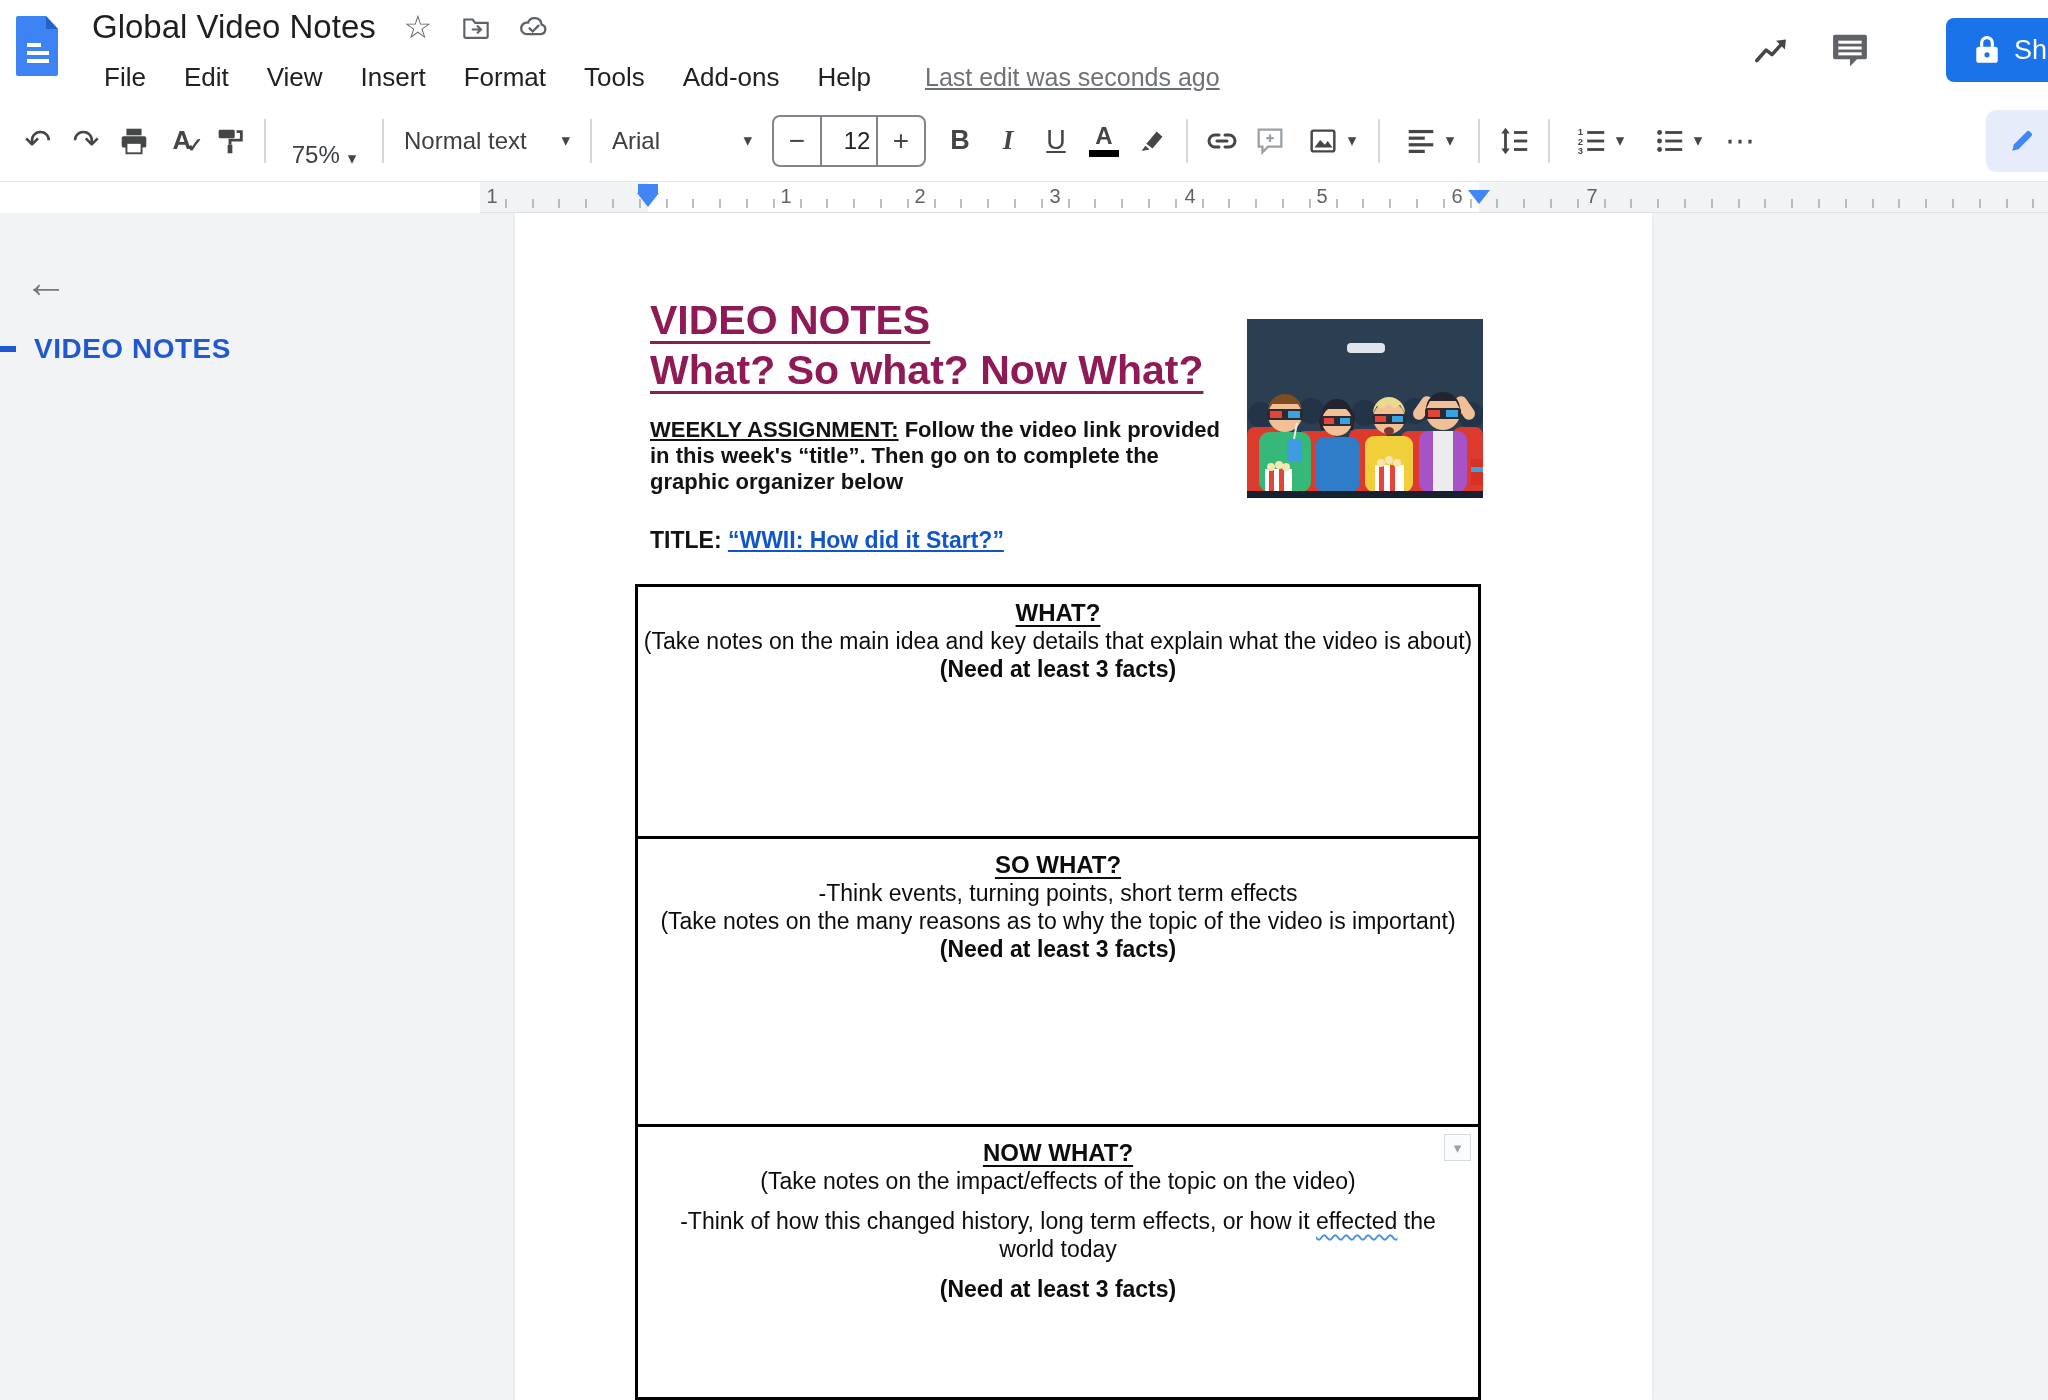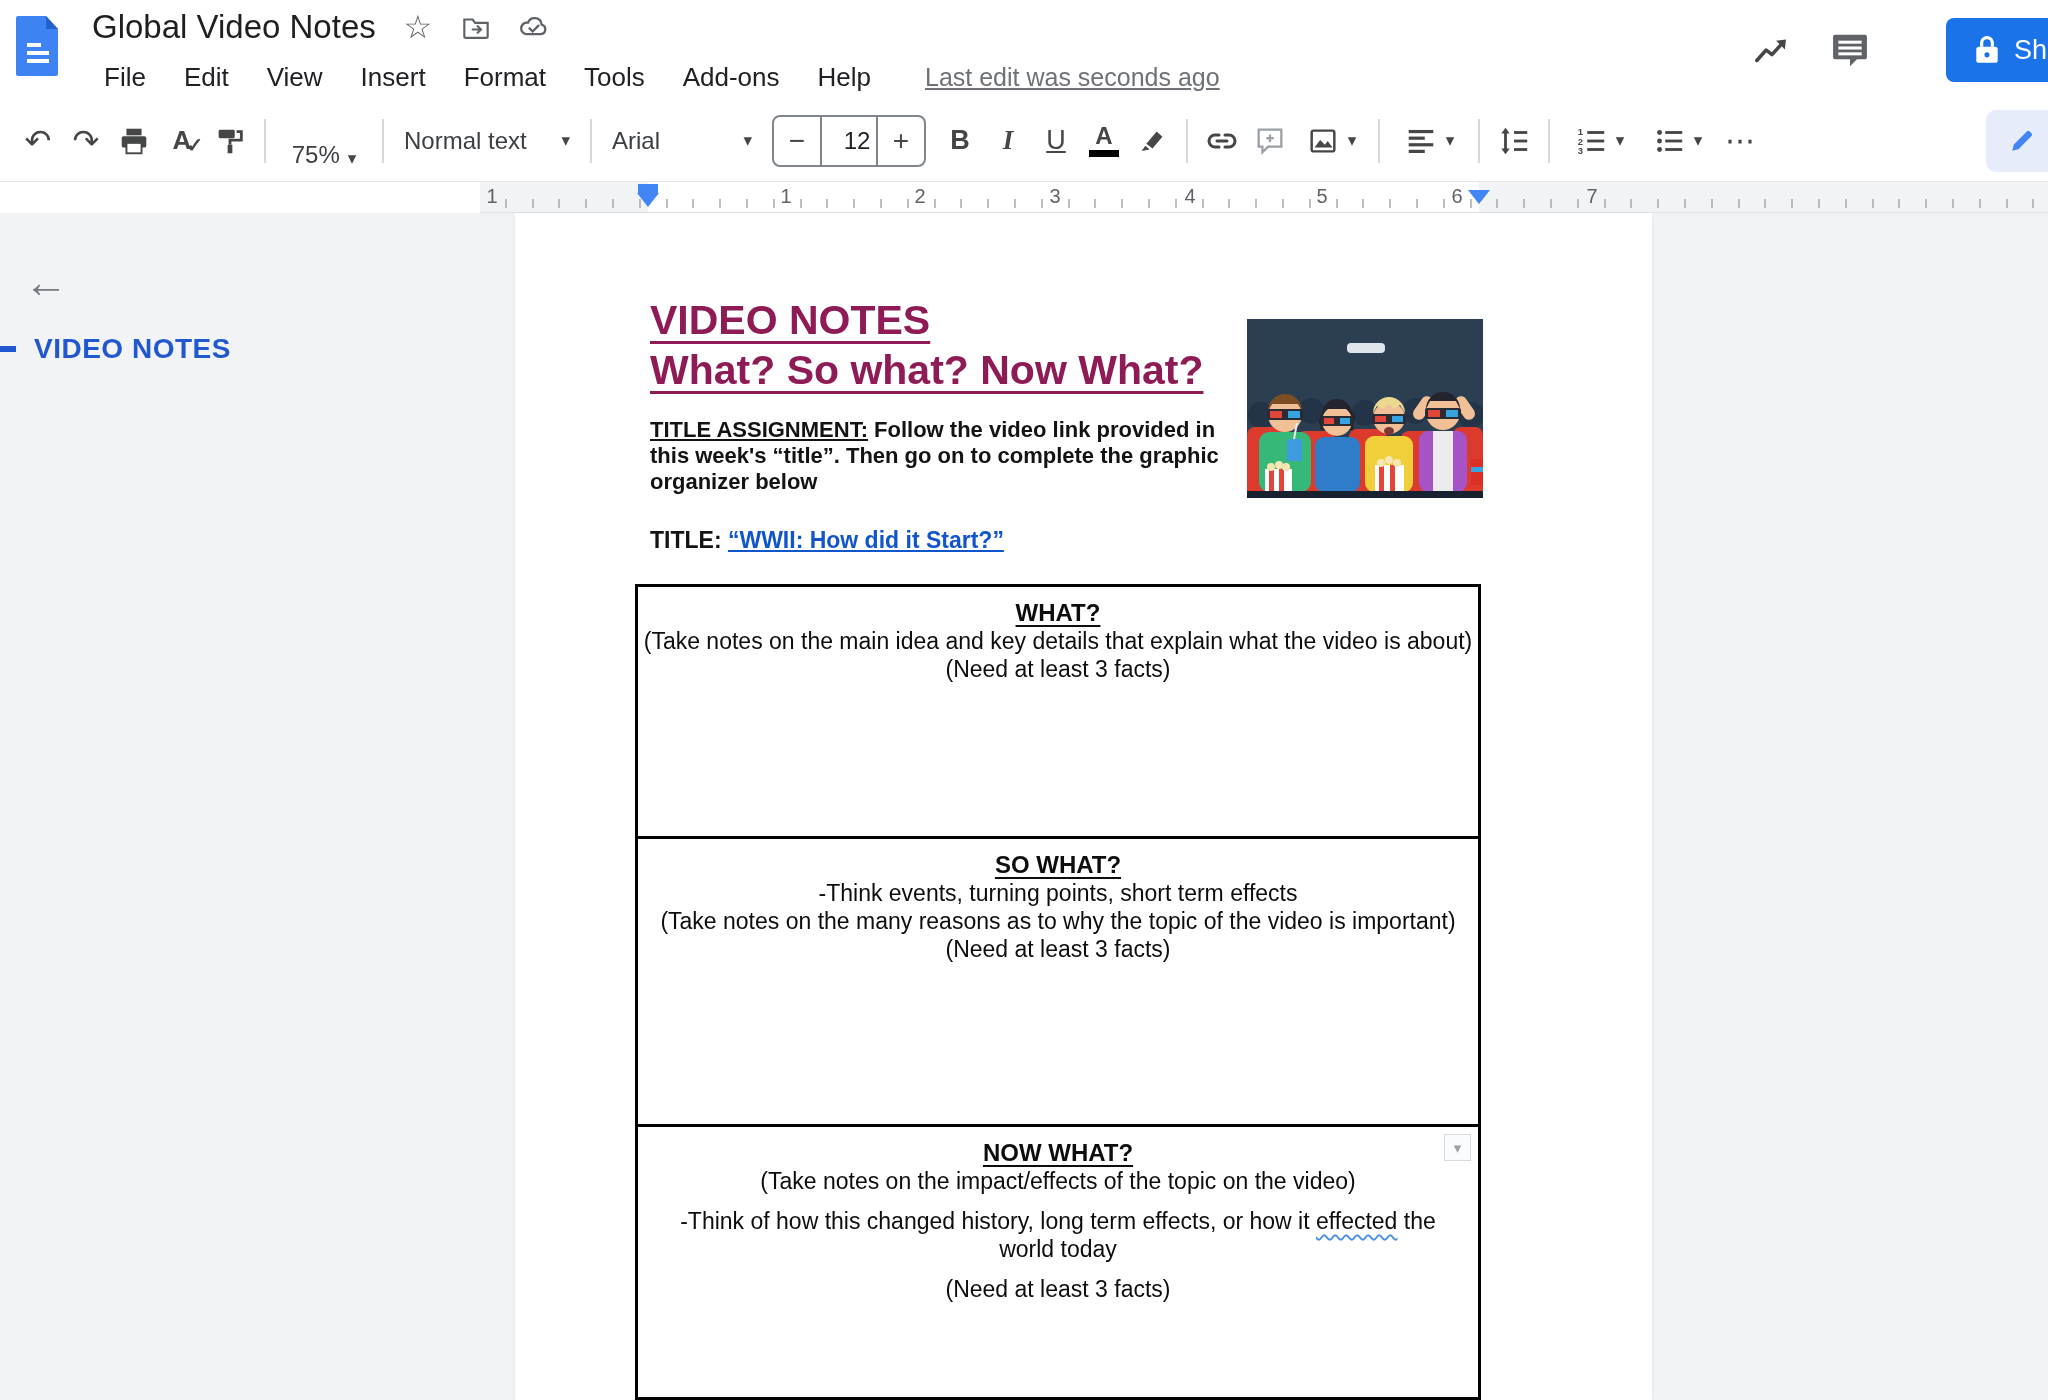--- a/index.html
+++ b/index.html
@@ -75,21 +75,21 @@
   #doc-image { position:absolute; left:732px; top:106px; width:236px; height:179px; }
 
   #gtable { position:absolute; left:120px; top:371px; width:846px; height:816px;
     border:3px solid #000; display:flex; flex-direction:column; }
   .grow { position:relative; text-align:center; font-size:23px; line-height:28px; color:#0d0d0d;
     padding-top:12px; }
   .grow.b1 { height:252px; border-bottom:3px solid #000; }
   .grow.b2 { height:288px; border-bottom:3px solid #000; }
   .grow.b3 { flex:1; }
   .ghead { font-weight:bold; font-size:24px; text-decoration:underline; text-underline-offset:4px; }
-  .gneed { font-weight:normal; }
+  .gneed { font-weight:bold; }
   .misspelled { text-decoration:underline wavy #4a8fe2 2px; text-underline-offset:5px; }
   #cell-dropdown { position:absolute; right:7px; top:7px; width:27px; height:27px; background:#fafbfc;
     border:1px solid #d8dbde; display:flex; align-items:center; justify-content:center;
     color:#9aa0a6; font-size:15px; cursor:pointer; }
 
   svg { display:block; }
 </style>
 </head>
 <body>
 
@@ -335,21 +335,21 @@
   <div id="outline-item">
     <span id="outline-dash"></span>
     <span id="outline-label">VIDEO NOTES</span>
   </div>
 
   <div id="page">
 
     <div class="maroon-h" style="top:84px;">VIDEO NOTES</div>
     <div class="maroon-h" style="top:134px;">What? So what? Now What?</div>
 
-    <div id="assignment"><span class="ul">TITLE ASSIGNMENT:</span><span>  Follow the video link provided in this week's “title”.  Then go on to complete the graphic organizer below</span></div>
+    <div id="assignment"><span class="ul">WEEKLY ASSIGNMENT:</span><span>  Follow the video link provided in this week's “title”.  Then go on to complete the graphic organizer below</span></div>
 
     <div id="doc-image">
       <svg width="236" height="179" viewBox="0 0 236 179">
         <rect width="236" height="179" fill="#2c3e52"></rect>
         <rect x="100" y="24" width="38" height="10" rx="4" fill="#dfe5ea"></rect>
         <g fill="#243448">
           <circle cx="14" cy="96" r="13"></circle>
             <circle cx="64" cy="92" r="13"></circle>
             <circle cx="118" cy="94" r="13"></circle>
           <circle cx="168" cy="92" r="13"></circle>

